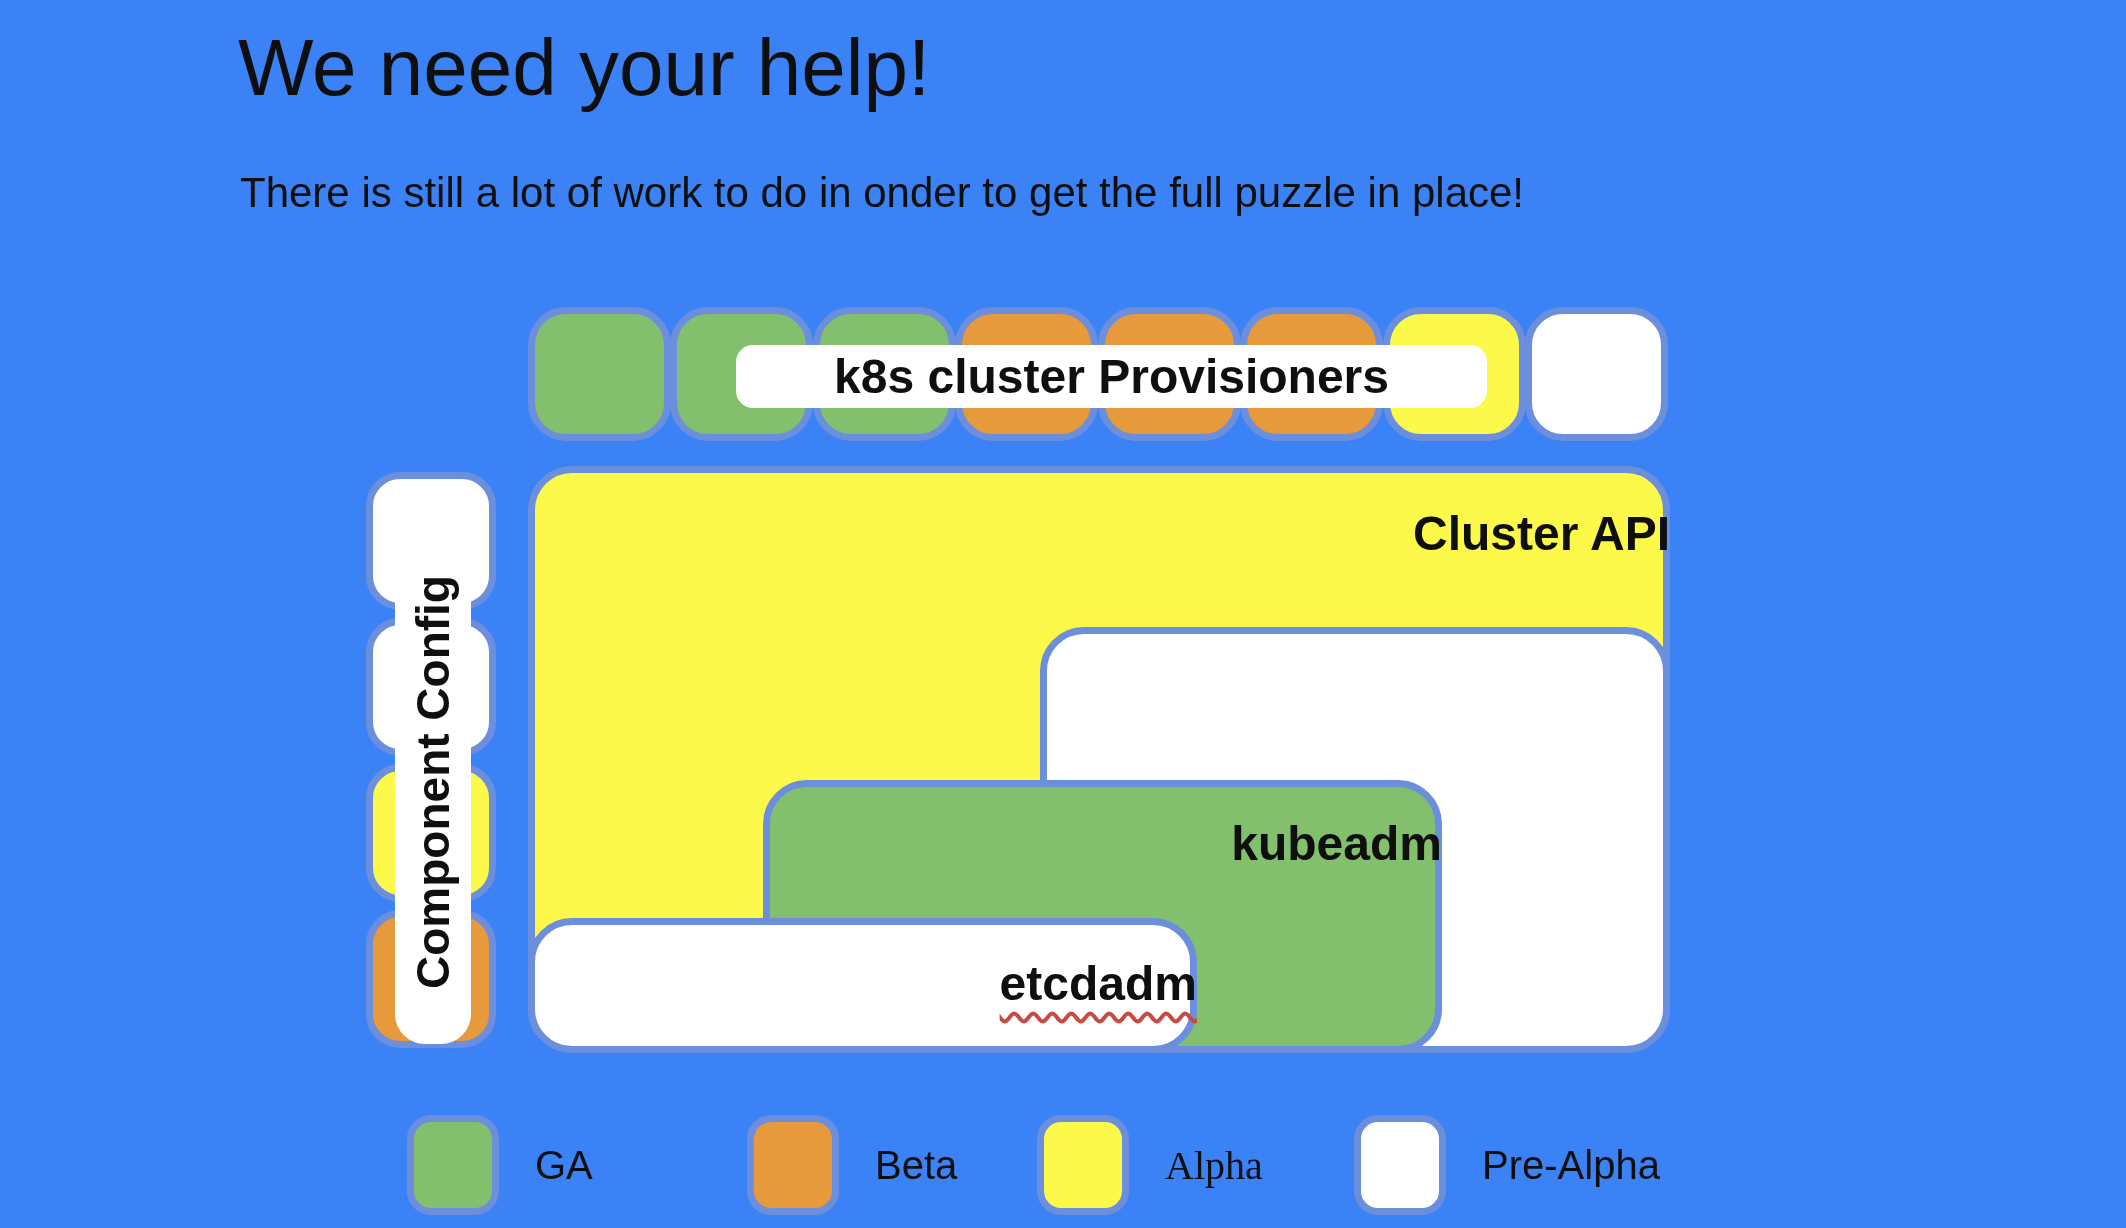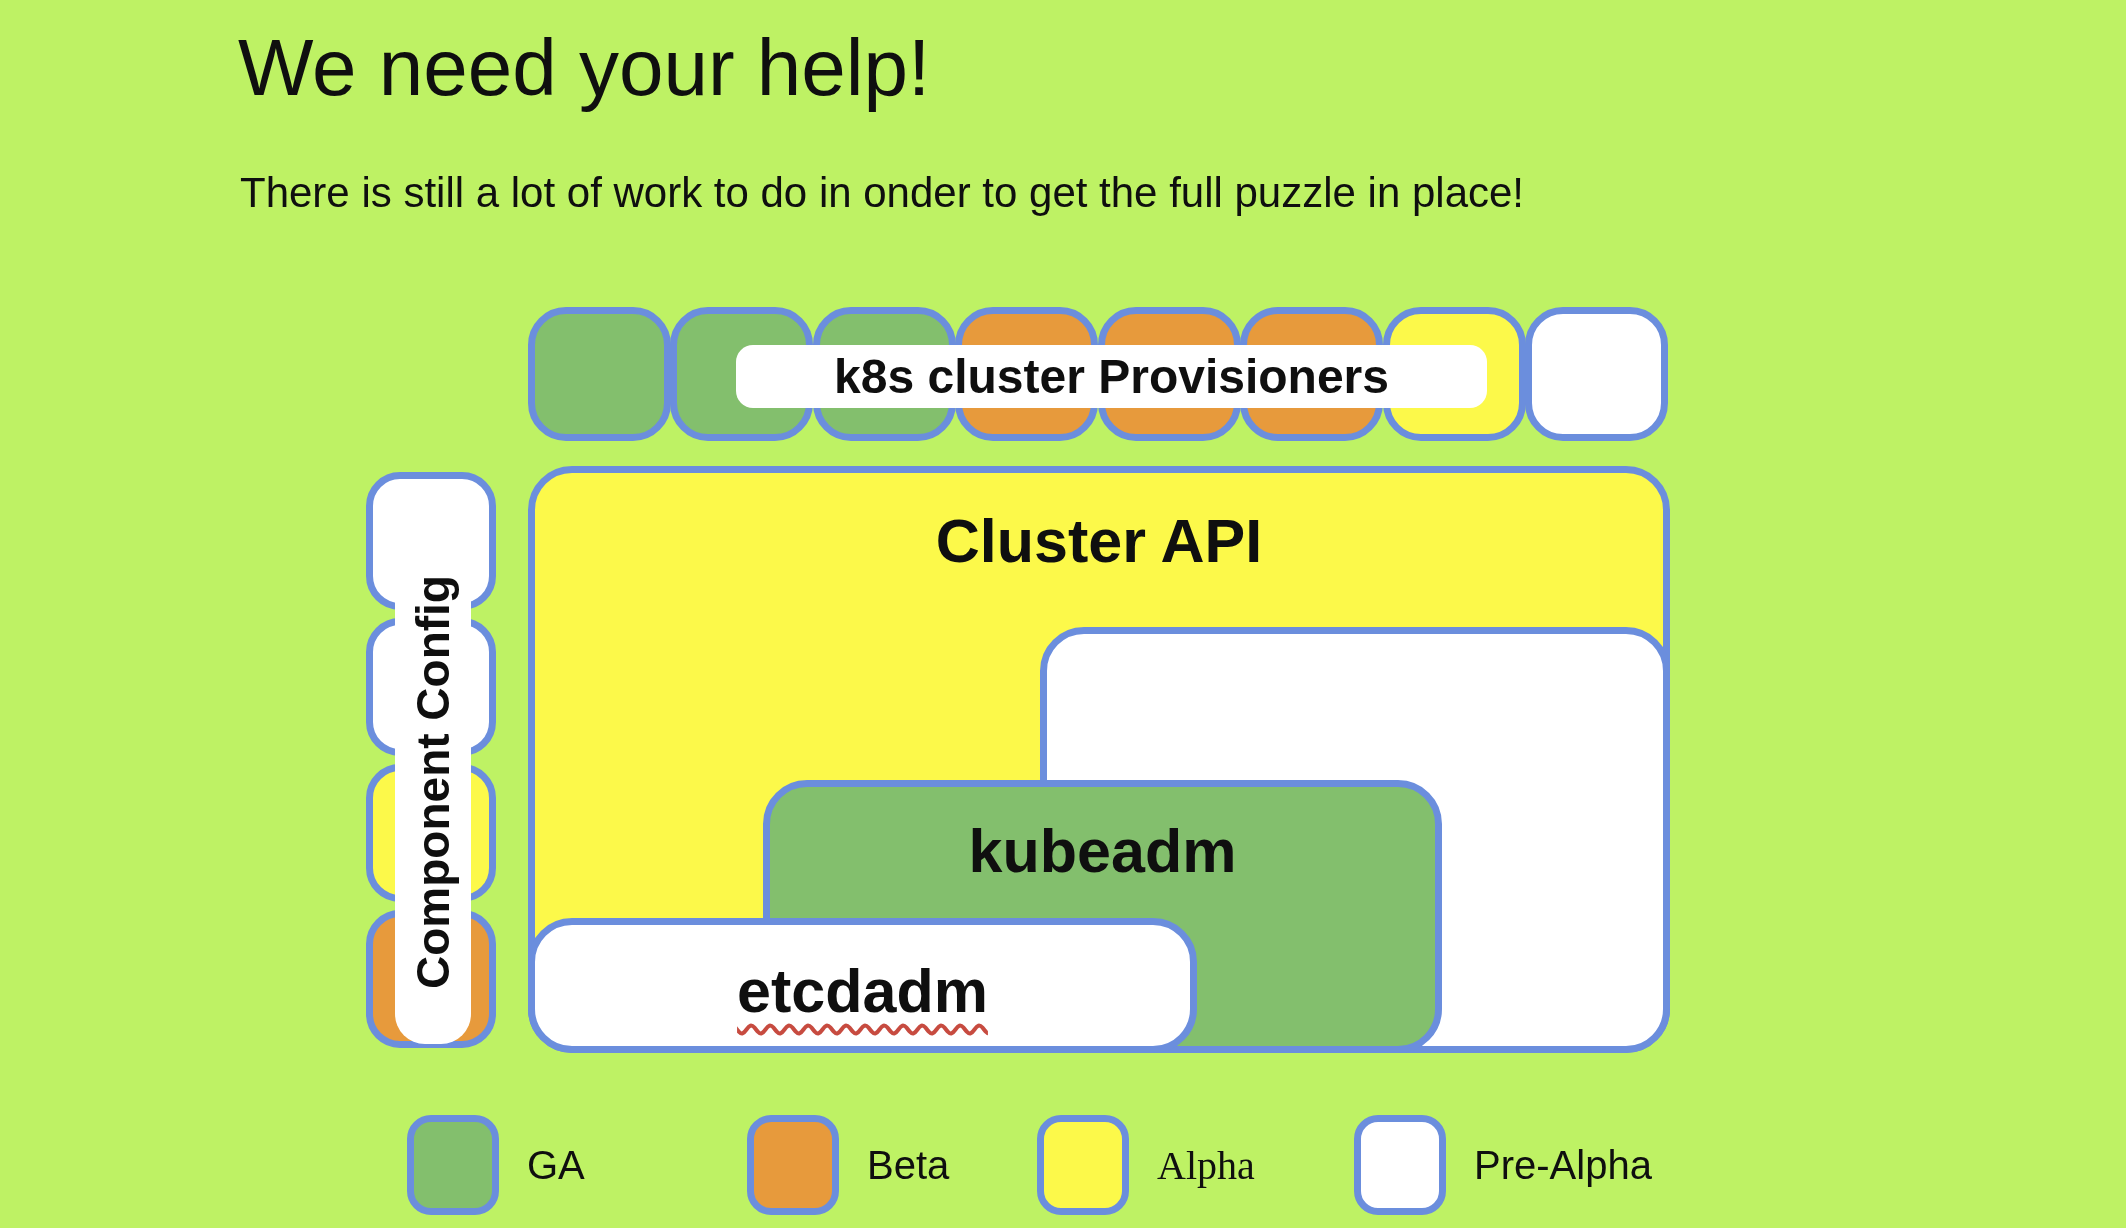--- a/index.html
+++ b/index.html
@@ -1,18 +1,18 @@
 <!DOCTYPE html>
 <html style="--c-ga: #83BF6D; --c-beta: #E79A3C; --c-alpha: #FCF94A; --c-prealpha: #FFFFFF; --c-border: #6B8EDD; --c-squiggle: #C74B40;"><head>
 <meta charset="utf-8">
 <style>
   * { margin: 0; padding: 0; box-sizing: border-box; }
   html, body { width: 2126px; height: 1228px; background: #ffffff; overflow: hidden; }
   body { font-family: "Liberation Sans", sans-serif; color: #0f0f0f; }
-  #canvas { position: relative; width: 2126px; height: 1228px; background: #bef264; }
+  #canvas { position: relative; width: 2126px; height: 1228px; background: #3b82f6; }
 
   
   .title { position: absolute; left: 238px; top: 22px; font-size: 80px; line-height: 92px; font-weight: 400; white-space: nowrap; }
   .subtitle { position: absolute; left: 240px; top: 168px; font-size: 42px; line-height: 50px; font-weight: 400; white-space: nowrap; }
 
   
   .fill-ga { background: var(--c-ga); }
   .fill-beta { background: var(--c-beta); }
   .fill-alpha { background: var(--c-alpha); }
   .fill-prealpha { background: var(--c-prealpha); }
@@ -22,35 +22,35 @@
   .prov-row .piece { width: 143px; height: 134px; border: 7px solid var(--c-border); border-radius: 38px; margin-right: 0px; flex: 0 0 auto; margin-left: -0.5px; }
   .prov-label-box { position: absolute; left: 736px; top: 345px; width: 751px; height: 63px; background: #ffffff; z-index: 6; display: flex; align-items: center; justify-content: center; border-radius: 17px; }
   .prov-label-box span { font-size: 48px; font-weight: 700; white-space: nowrap; }
 
   
   .cluster-api-box { position: absolute; left: 528px; top: 466px; width: 1142px; height: 587px; background: var(--c-alpha); border: 7px solid var(--c-border); border-radius: 44px; z-index: 1; }
   .cluster-addons-box { position: absolute; left: 1040px; top: 627px; width: 630px; height: 426px; background: var(--c-prealpha); border: 7px solid var(--c-border); border-radius: 44px; z-index: 2; }
   .kubeadm-box { position: absolute; left: 763px; top: 780px; width: 679px; height: 273px; background: var(--c-ga); border: 7px solid var(--c-border); border-radius: 44px; z-index: 3; }
   .etcdadm-box { position: absolute; left: 528px; top: 918px; width: 669px; height: 135px; background: var(--c-prealpha); border: 7px solid var(--c-border); border-radius: 44px; z-index: 4; }
 
-  .box-label { position: absolute; z-index: 7; text-align: center; font-size: 61px; font-weight: 700; white-space: nowrap; }
+  .box-label { position: absolute; z-index: 7; text-align: right; font-size: 48px; font-weight: 700; white-space: nowrap; }
   .lbl-cluster-api { left: 528px; width: 1142px; top: 506px; }
   .lbl-cluster-addons { left: 1040px; width: 630px; top: 674px; }
   .lbl-kubeadm { left: 763px; width: 679px; top: 816px; }
   .lbl-etcdadm { left: 528px; width: 669px; top: 956px; }
   .lbl-etcdadm .misspelled { text-decoration: underline; text-decoration-style: wavy; text-decoration-color: var(--c-squiggle); text-decoration-thickness: 3.5px; text-underline-offset: 12px; margin-top: 48px; }
 
   
   .cc-column { position: absolute; left: 366px; top: 472px; width: 130px; display: flex; flex-direction: column; gap: 8px; z-index: 1; }
   .cc-column .piece { width: 130px; height: 138px; border: 7px solid var(--c-border); border-radius: 34px; flex: 0 0 auto; }
   .cc-strip { position: absolute; left: 395px; top: 520px; width: 76px; height: 524px; background: #ffffff; border-radius: 30px; z-index: 2; }
   .cc-strip span { position: absolute; left: 50%; top: 50%; transform: translate(-50%, -50%) rotate(-90deg); white-space: nowrap; font-size: 46px; font-weight: 700; }
 
   
-  .legend-item { position: absolute; top: 1115px; height: 100px; display: flex; align-items: center; gap: 28px; }
+  .legend-item { position: absolute; top: 1115px; height: 100px; display: flex; align-items: center; gap: 36px; }
   .legend-item .swatch { width: 92px; height: 100px; border: 7px solid var(--c-border); border-radius: 24px; flex: 0 0 auto; }
   .legend-item .legend-label { font-size: 40px; font-weight: 400; white-space: nowrap; }
   .legend-item:nth-of-type(1) { left: 407px; }
   .legend-item:nth-of-type(2) { left: 747px; justify-content: center; }
   .legend-item:nth-of-type(3) { left: 1037px; font-family: Liberation Serif, serif; }
   .legend-item:nth-of-type(4) { left: 1354px; }
 </style>
 </head>
 <body>
 

